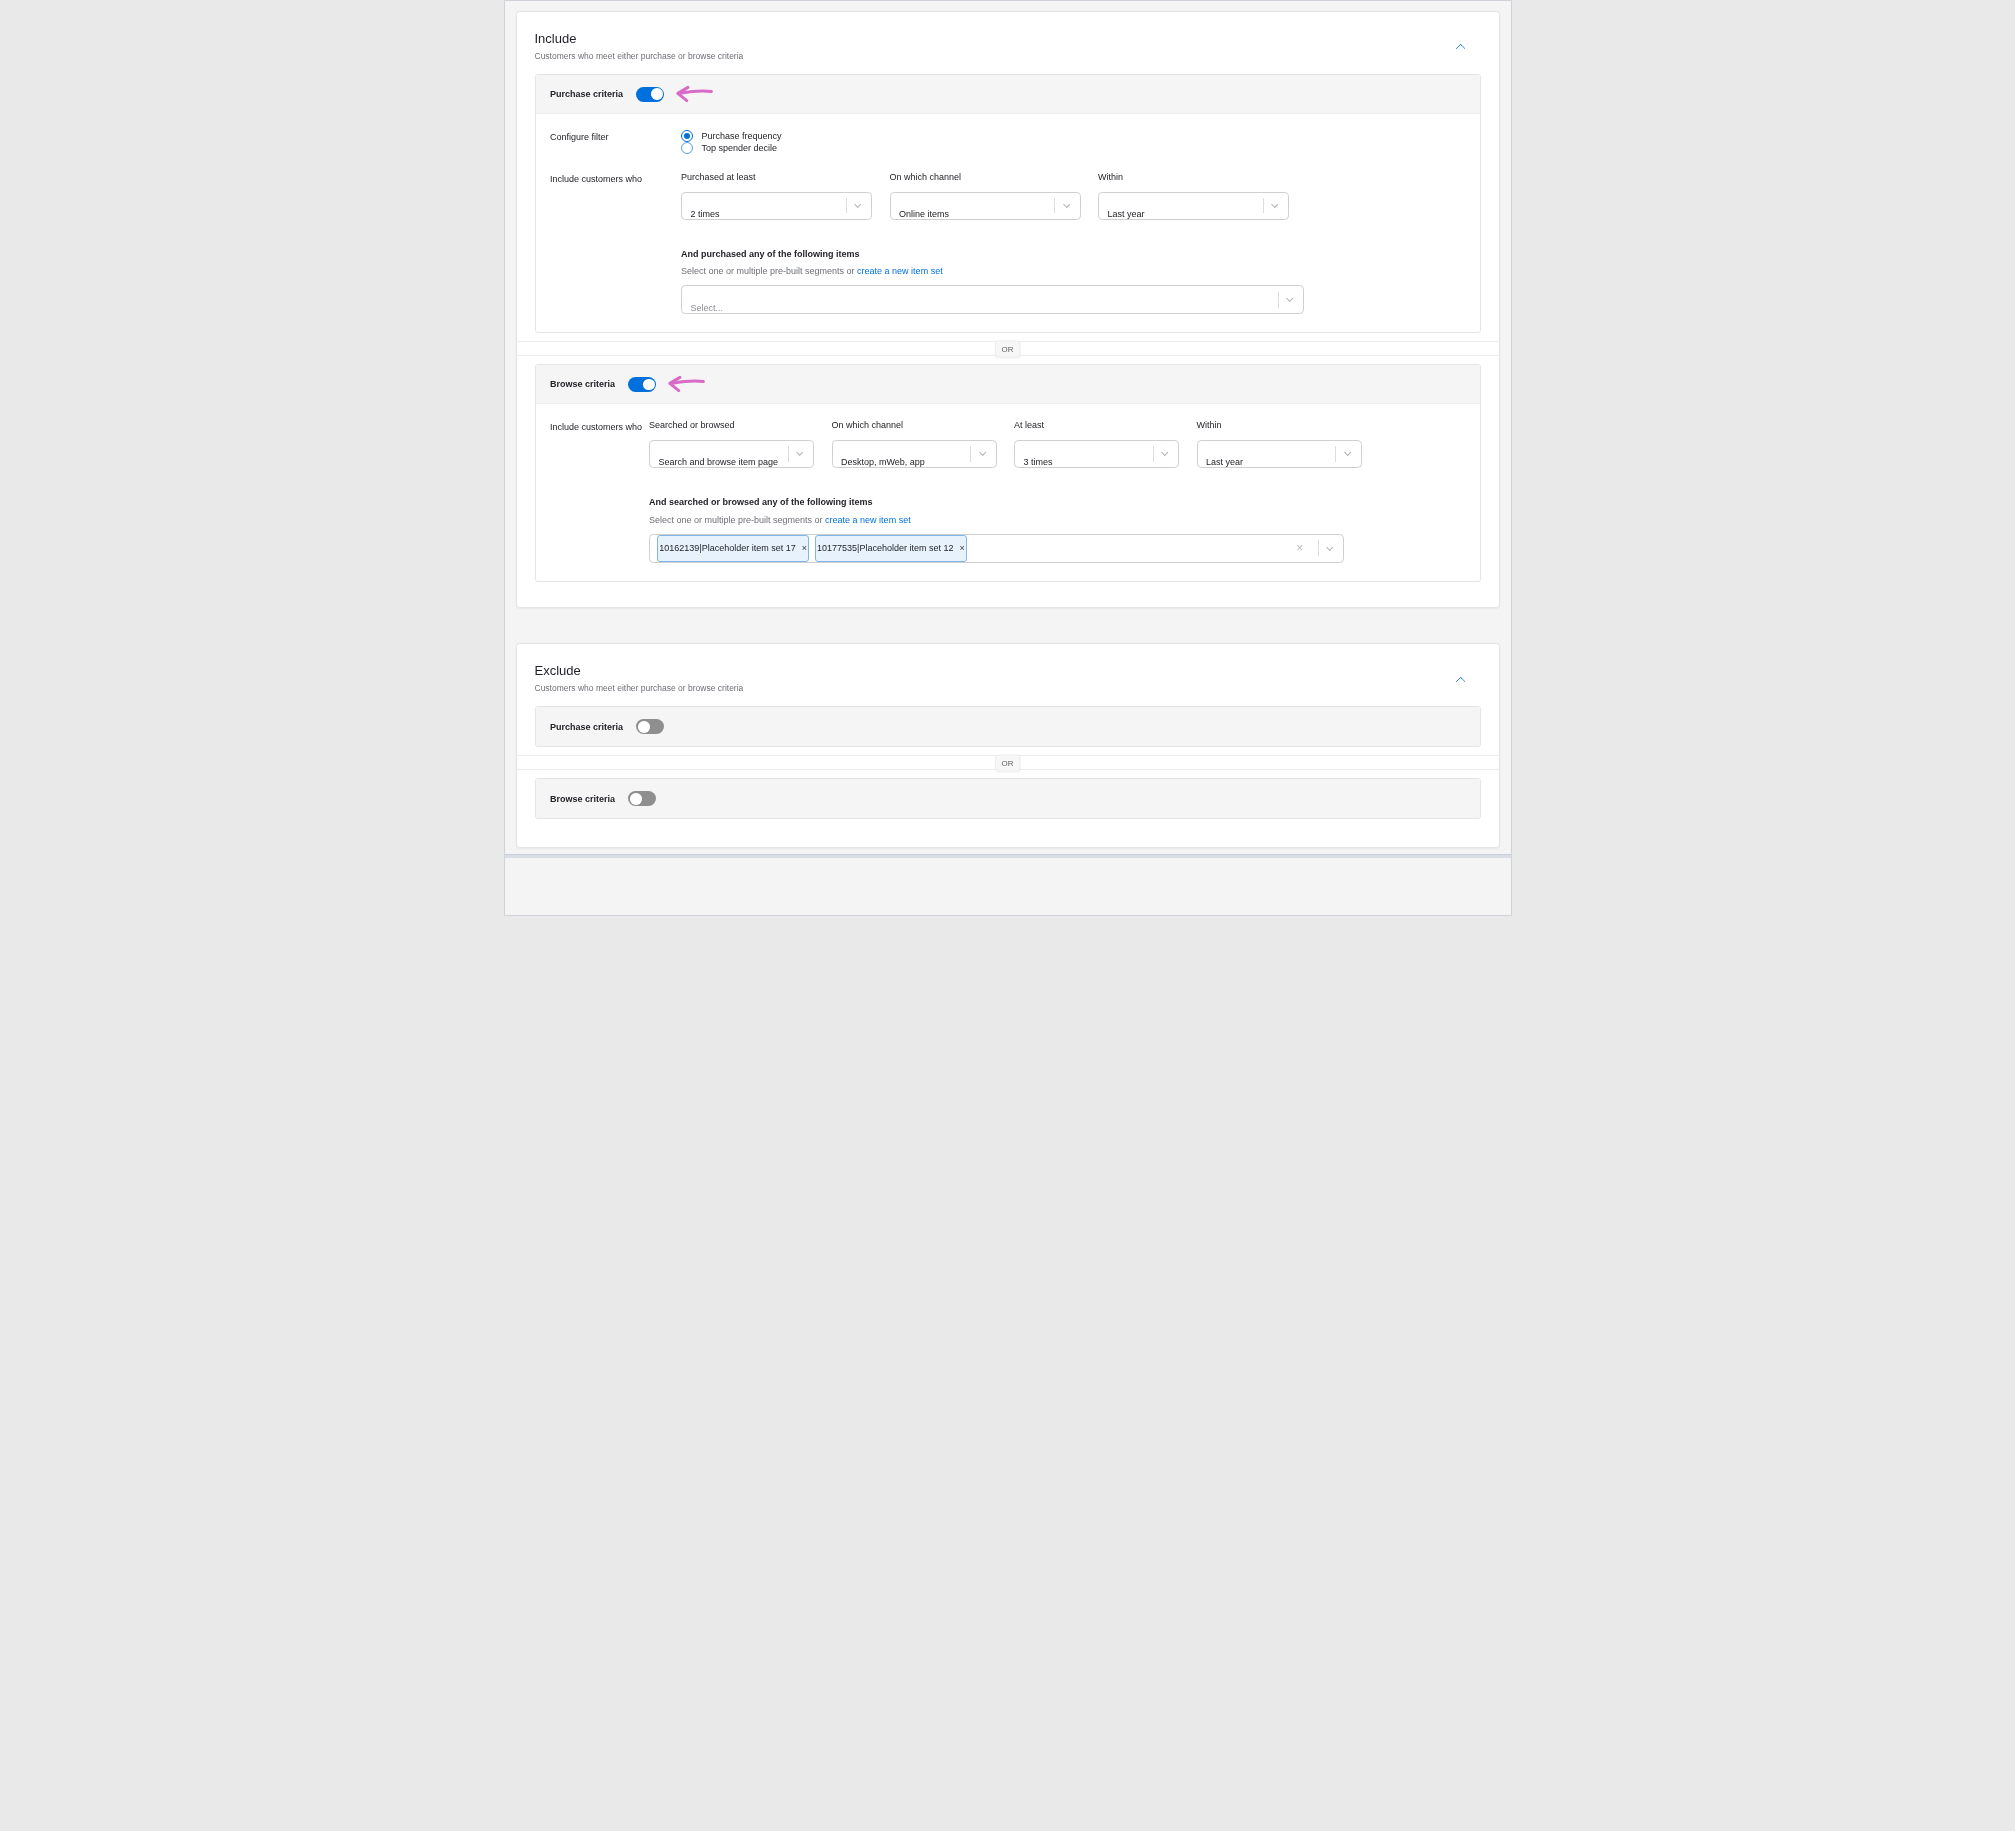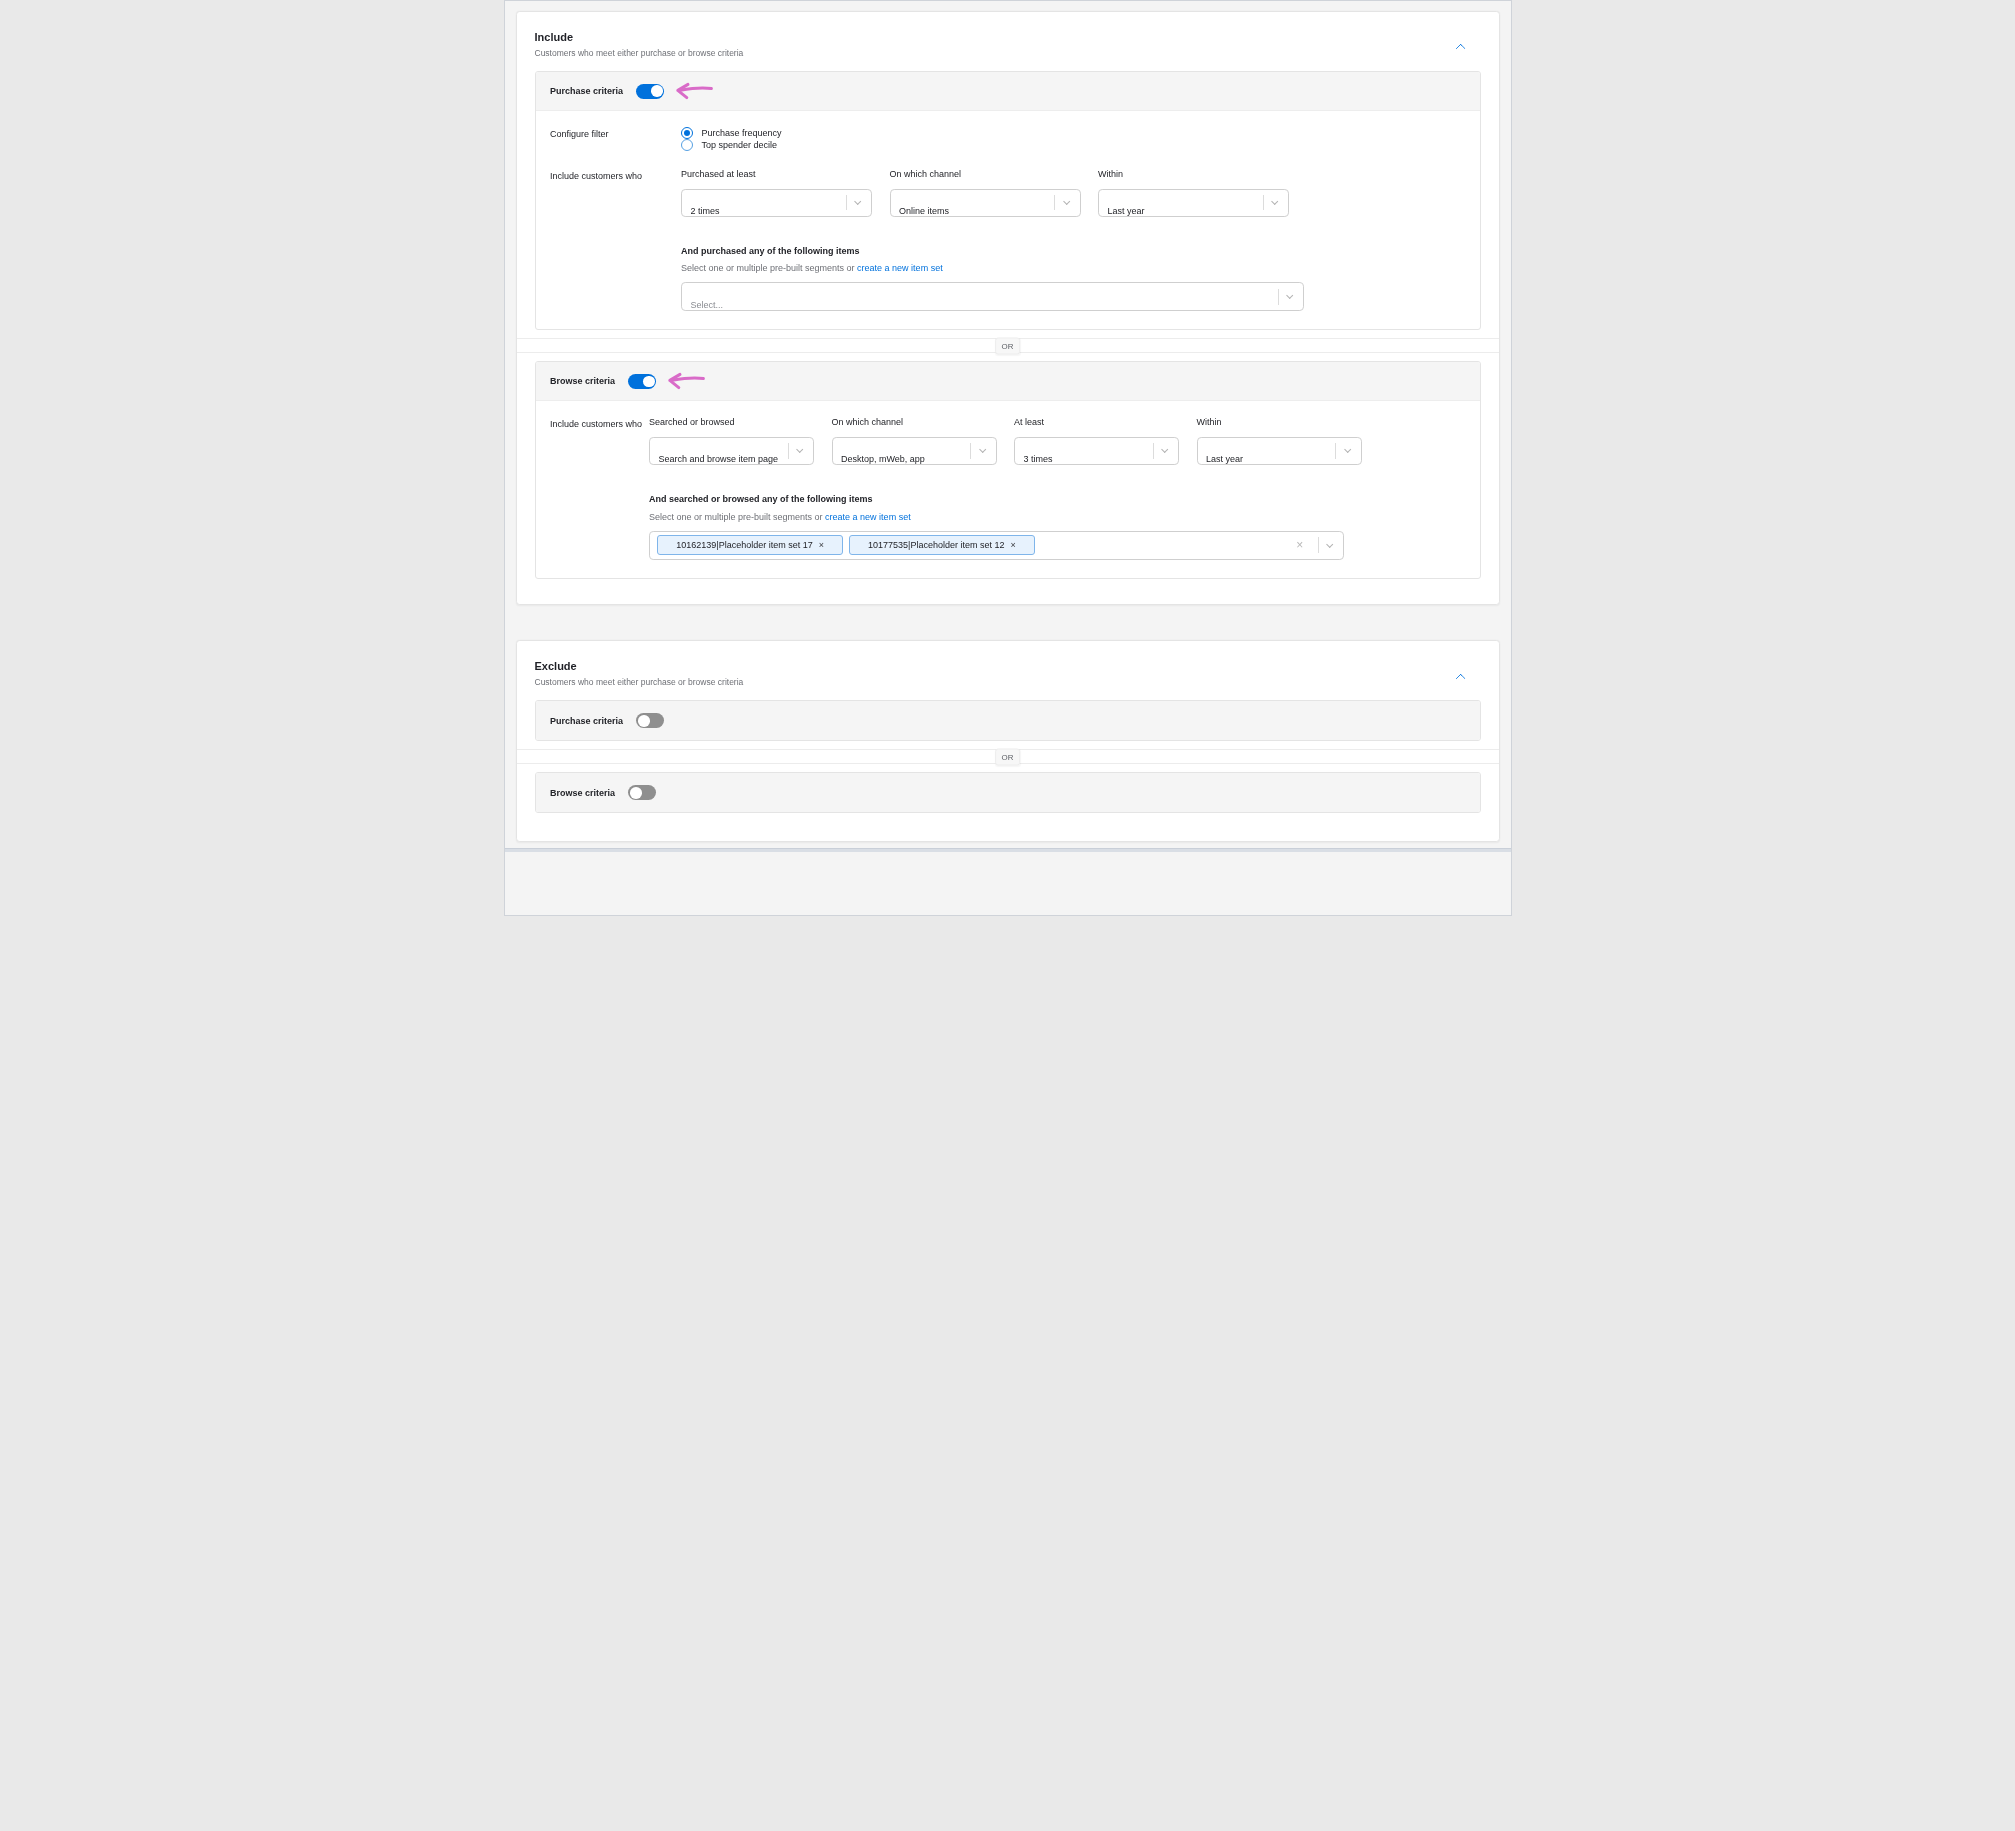--- a/index.html
+++ b/index.html
@@ -21,21 +21,21 @@
     border:0.6px solid #cfd3d9;overflow:hidden;
     font-family:"Liberation Sans", sans-serif;color:var(--text);
   }
   
   .app-header{height:48px;background:#fff;border-bottom:0.6px solid #e2e2e2;display:flex;align-items:center;padding-left:14.5px}
   .app-title{font-size:10.3px;font-weight:bold;color:#26272e}
   
   .card{margin:9.7px 11px 0 11px;background:#fff;border:0.6px solid var(--border);border-radius:3.6px;
         box-shadow:0 0.6px 1.8px rgba(0,0,0,.05);padding:19.4px 18px 25.4px 18px;position:relative}
   .card.exclude{margin-top:35px;padding-bottom:28px}
-  .card-title{font-size:11px;font-weight:bold;color:#1f2026}
+  .card-title{font-size:13px;font-weight:normal;color:#1f2026}
   .card-subtitle{font-size:8.5px;color:var(--muted);margin-top:4.8px}
   .collapse{position:absolute;top:29px;right:31px;width:13.3px;height:13.3px;cursor:pointer;display:flex;align-items:center;justify-content:center}
   .chev-up{width:7.3px;height:7.3px;border-left:1.8px solid var(--accent);border-top:1.8px solid var(--accent);transform:rotate(45deg);margin-top:3.6px;border-radius:0.6px}
   
   .sub{border:0.6px solid var(--border);border-radius:3px;margin-top:13.3px;overflow:hidden;background:#fff}
   .sub-header{background:#f5f5f5;height:39px;display:flex;align-items:center;padding-left:14.5px;border-bottom:0.6px solid #ededed}
   .sub-header.lone{border-bottom:none}
   .sub-label{font-size:9px;font-weight:bold;color:#232429}
   .toggle{width:28px;height:15px;border-radius:7.9px;position:relative;margin-left:13.3px;cursor:pointer;flex:none}
   .toggle.on{background:var(--accent)}
@@ -77,22 +77,22 @@
   .w1149{width:695px}
   
   .indent216{margin-left:131px}
   .indent163{margin-left:99px}
   
   .or-row{position:relative;height:14.5px;margin:7.9px -18px 8.5px -18px;border-top:0.6px solid #ececec;border-bottom:0.6px solid #ececec}
   .or-chip{position:absolute;left:50%;top:50%;transform:translate(-50%,-50%);background:#f7f7f7;border:0.6px solid #ededed;
            border-radius:3px;padding:3px 6px;font-size:7.9px;color:#5d6066;box-shadow:0 0.6px 1.2px rgba(0,0,0,.04)}
   
   .multi{display:flex;align-items:center;padding-left:7.3px;gap:6px}
-  .tag{height:20px;display:flex;align-items:center;background:var(--tag-bg);border:0.6px solid var(--tag-border);
-       border-radius:3px;padding:0 18px;font-size:9px;color:#232429;flex:none}
+  .tag{height:27px;display:flex;align-items:center;background:var(--tag-bg);border:0.6px solid var(--tag-border);
+       border-radius:3px;padding:0 1px;font-size:9px;color:#232429;flex:none}
   .tag-x{margin-left:6px;font-size:9px;color:#3a3b3f;cursor:pointer;line-height:1}
   .clear-x{font-size:12px;color:#b9b9b9;cursor:pointer;margin-right:8.5px;line-height:1}
   
   .bottom-strip{height:4.2px;background:#d9dee5;border-top:0.6px solid #c9cfd8;margin-top:5.4px}
   .spacer{flex:1}
 </style>
 </head>
 <body>
 
 <div class="page">

